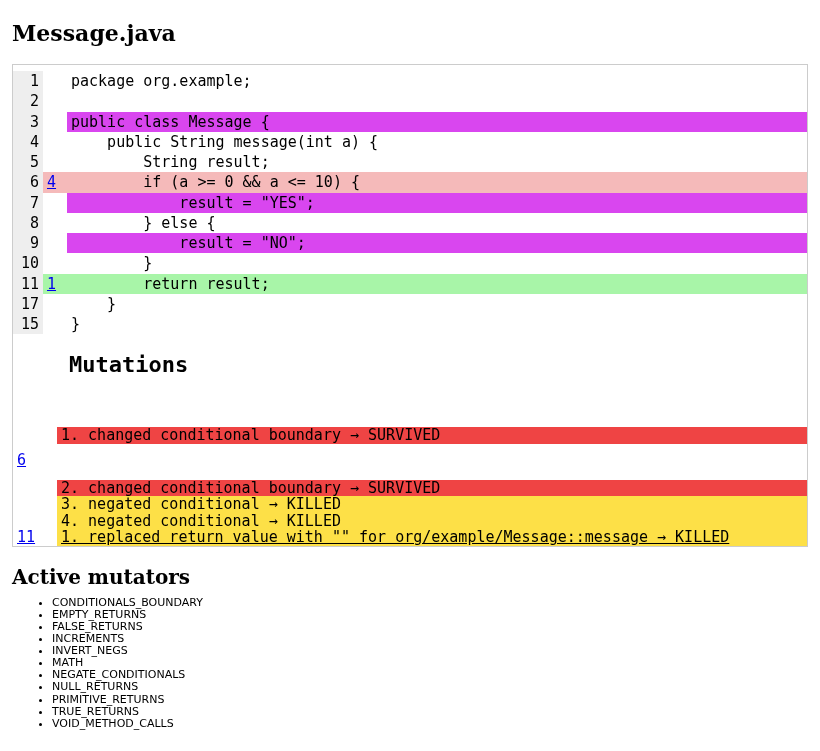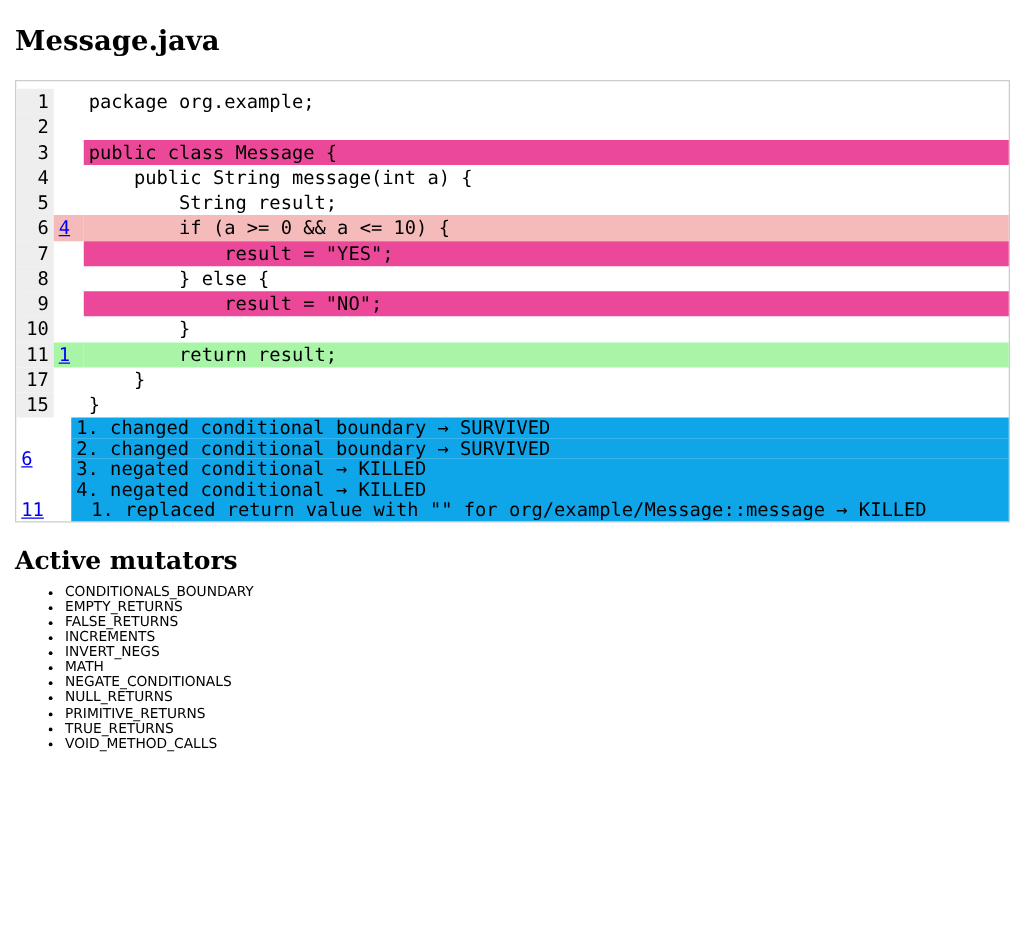--- a/index.html
+++ b/index.html
@@ -53,25 +53,25 @@
       width: 16px;
       text-align: left;
     }
     td.mutcount a {
       color: #0000ee;
       text-decoration: underline;
     }
     td.code {
       width: auto;
     }
-    .green { background: #ec4899; }
+    .green { background: #d946ef; }
     .green-strong { background: #a8f5a8; }
     .pink { background: #f5baba; }
-    .pink-mut { background: #0ea5e9; }
-    .green-mut { background: #0ea5e9; }
+    .pink-mut { background: #ef4444; margin-top: 36px; }
+    .green-mut { background: #fde047; }
 
     table.mutations-table {
       border-collapse: collapse;
       width: 100%;
       font-family: "DejaVu Sans Mono", monospace;
       font-size: 15px;
       line-height: 1.1;
     }
     table.mutations-table td {
       padding: 0 4px;
@@ -171,30 +171,31 @@
           <td class="code ">    }</td>
         </tr>
         <tr>
           <td class="lineno">15</td>
           <td class="mutcount "></td>
           <td class="code ">}</td>
         </tr>
       </tbody>
   </table>
 
+  <h2 class="mutations-heading" style="padding-left:56px;">Mutations</h2>
 
   <table class="mutations-table">
     <tbody id="mutations-body">
         <tr>
           <td class="mutlineno"><a href="#">6</a></td>
           <td class="mutdesc" style="padding: 0px;"><div class="pink-mut" style="padding: 0px 4px;">1. changed conditional boundary → SURVIVED</div><div class="pink-mut" style="padding: 0px 4px;">2. changed conditional boundary → SURVIVED</div><div class="green-mut" style="padding: 0px 4px;">3. negated conditional → KILLED</div><div class="green-mut" style="padding: 0px 4px;">4. negated conditional → KILLED</div></td>
         </tr>
         <tr>
           <td class="mutlineno"><a href="#">11</a></td>
-          <td class="mutdesc" style="padding: 0px;"><div class="green-mut" style="padding: 0px 16px;">1. replaced return value with "" for org/example/Message::message → KILLED</div></td>
+          <td class="mutdesc" style="padding: 0px;"><div class="green-mut" style="padding: 0px 4px; text-decoration: underline;">1. replaced return value with "" for org/example/Message::message → KILLED</div></td>
         </tr>
       </tbody>
   </table>
 
 </div>
 
 <h2 class="mutators-heading">Active mutators</h2>
 
 <ul class="mutators" id="mutators-list">
     <li>CONDITIONALS_BOUNDARY</li>

